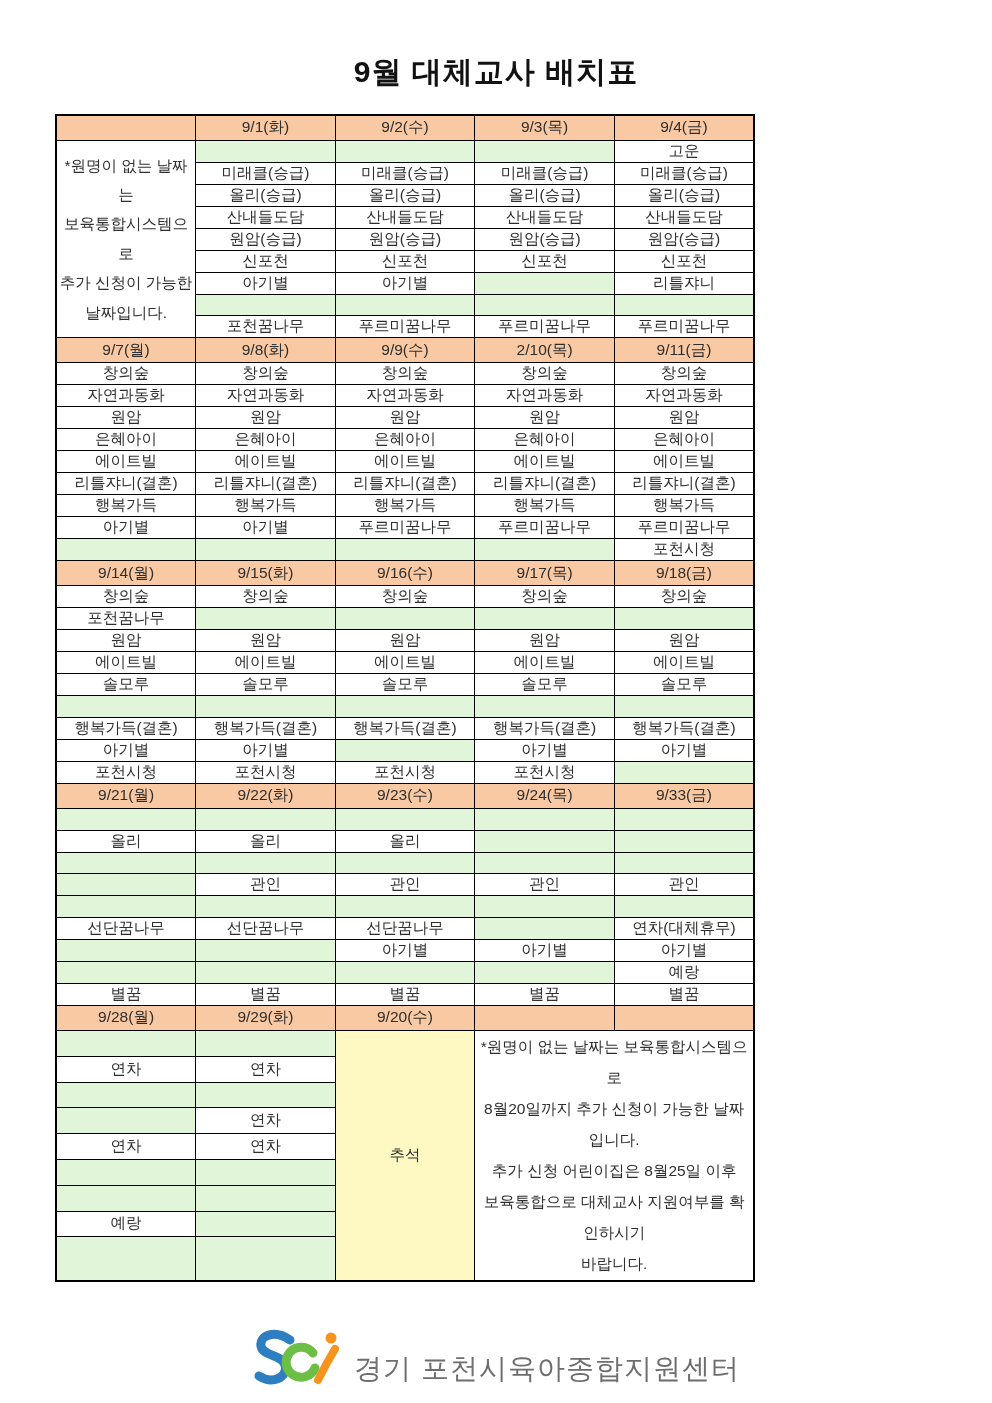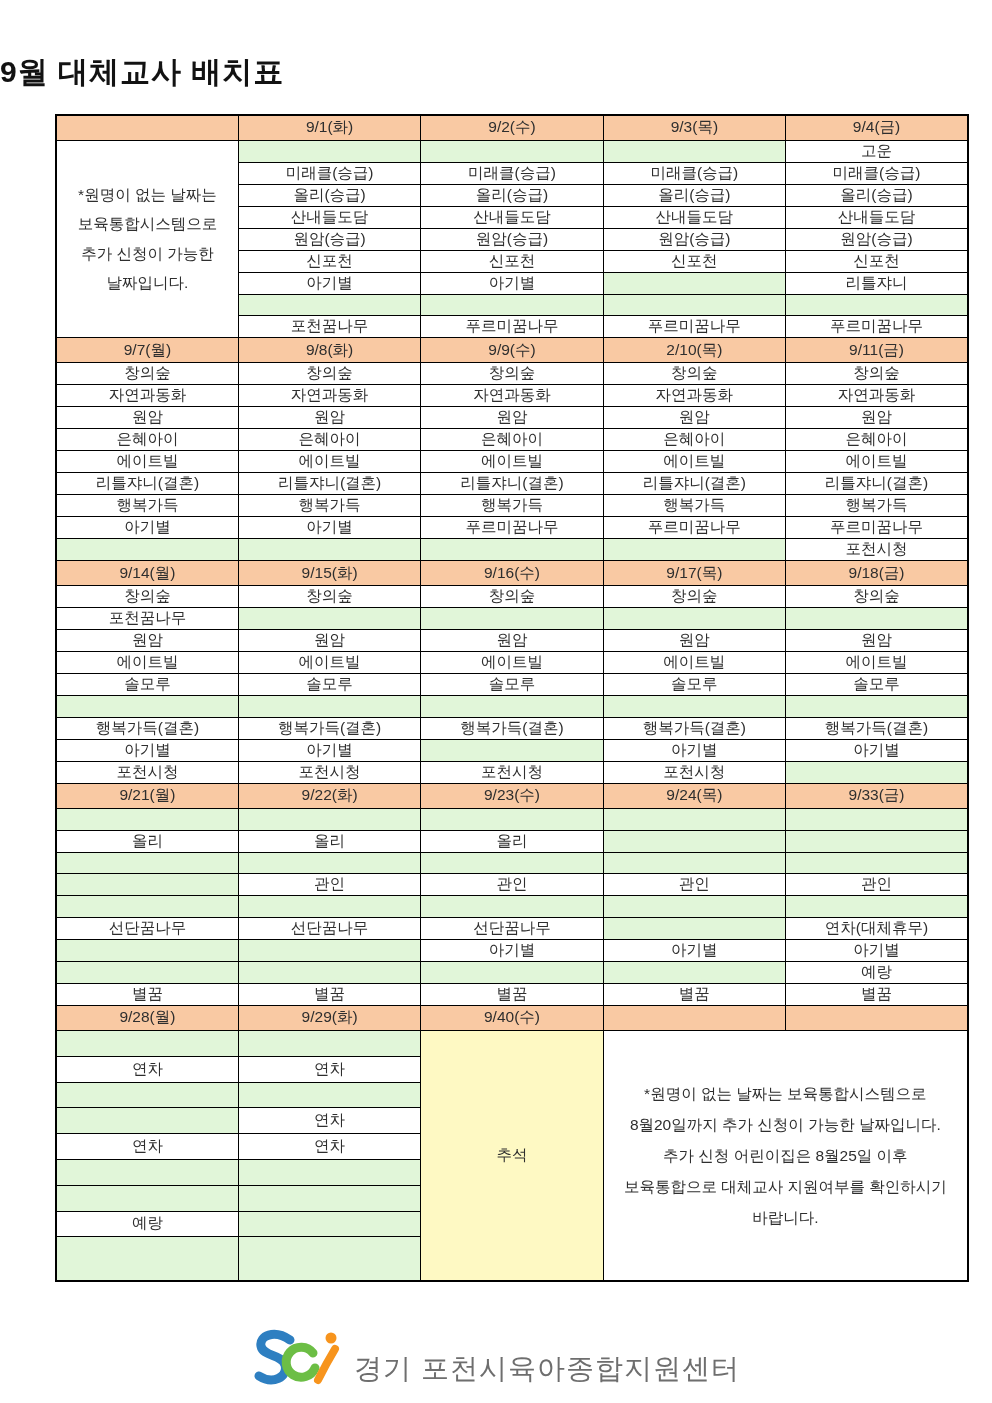--- a/index.html
+++ b/index.html
@@ -12,29 +12,30 @@
   }
   html,body{margin:0;padding:0;}
   body{
     width:992px;height:1403px;background:#ffffff;
     font-family:"Liberation Sans", sans-serif;
     color:var(--cell-text);
     overflow:hidden;
   }
   .title{
     margin-top:52px;
+    text-align:center;
     font-size:30px;
     font-weight:bold;
     color:#121212;
     letter-spacing:1px;
   }
   table.sched{
     border-collapse:collapse;
     table-layout:fixed;
-    width:914px;
+    width:700px;
     margin:21px 0 16px 55px;
     border:2px solid var(--border);
     padding-left:42px;
   }
   table.sched td{
     border:1px solid var(--border);
     text-align:center;
     vertical-align:middle;
     font-size:15.5px;
     color:var(--cell-text);
@@ -354,21 +355,21 @@
       <tr class="dr">
         <td class="w">별꿈</td>
         <td class="w">별꿈</td>
         <td class="w">별꿈</td>
         <td class="w">별꿈</td>
         <td class="w">별꿈</td>
       </tr>
       <tr class="hr">
         <td class="hdr">9/28(월)</td>
         <td class="hdr">9/29(화)</td>
-        <td class="hdr">9/40(수)</td>
+        <td class="hdr">9/20(수)</td>
         <td class="hdr"></td>
         <td class="hdr"></td>
       </tr>
       <tr class="d5">
         <td class="g"></td>
         <td class="g"></td>
         <td class="hol" rowspan="9">추석</td>
         <td class="note2" rowspan="9" colspan="2">*원명이 없는 날짜는 보육통합시스템으로
 8월20일까지 추가 신청이 가능한 날짜입니다.
 추가 신청 어린이집은 8월25일 이후

